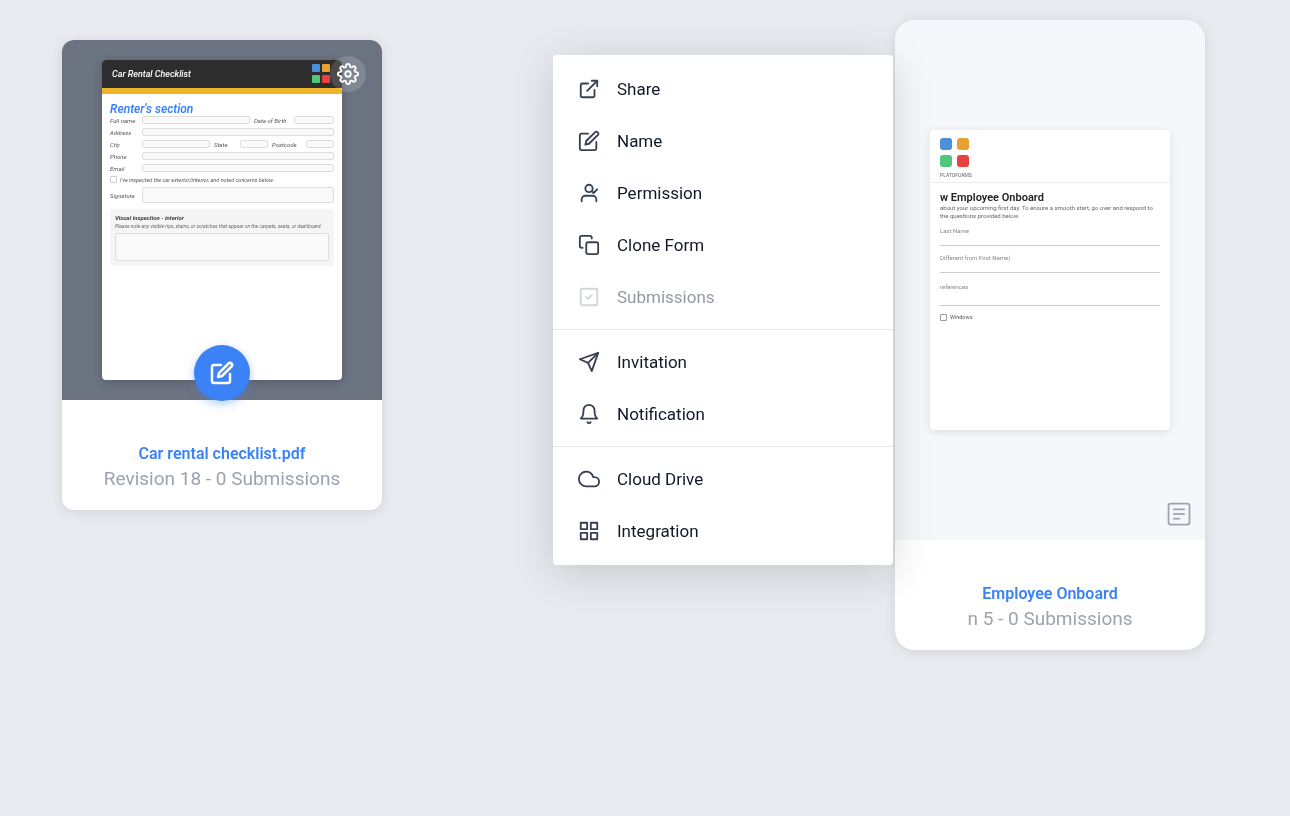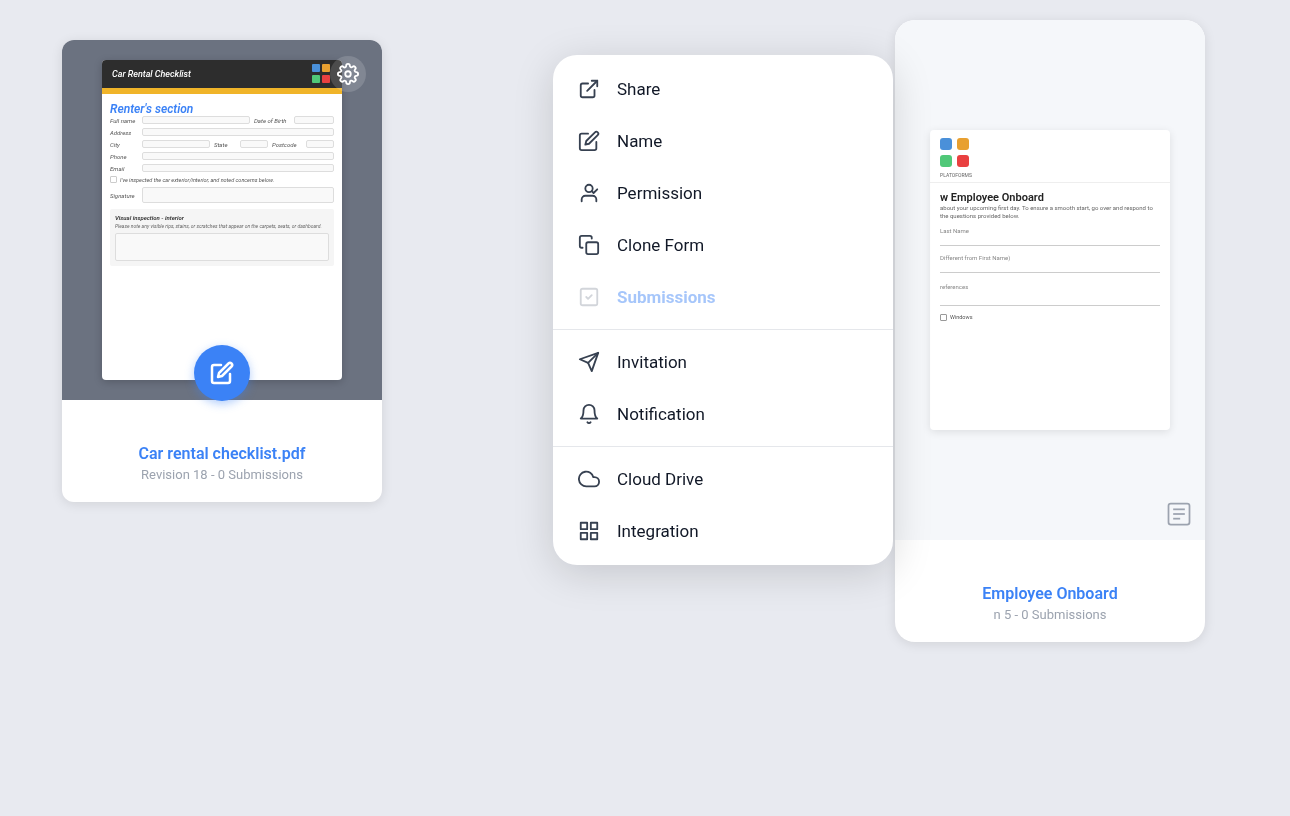--- a/index.html
+++ b/index.html
@@ -157,21 +157,21 @@
     }
 
     .card-title {
       font-size: 16px;
       font-weight: 600;
       color: #3b82f6;
       margin-bottom: 4px;
     }
 
     .card-subtitle {
-      font-size: 13px;
+      font-size: 19px;
       color: #9ca3af;
     }
 
     
     .gear-btn {
       position: absolute;
       top: 16px;
       right: 16px;
       width: 36px;
       height: 36px;
@@ -197,21 +197,21 @@
 
     .platofoms-logo .sq { border-radius: 3px; }
 
     
     .dropdown-menu {
       position: absolute;
       top: 55px;
       left: 553px;
       width: 340px;
       background: #fff;
-      border-radius: 24px;
+      border-radius: 4px;
       box-shadow: 0 8px 40px rgba(0,0,0,0.15);
       z-index: 100;
       padding: 8px 0;
       overflow: hidden;
     }
 
     .menu-item {
       display: flex;
       align-items: center;
       gap: 16px;
@@ -246,22 +246,21 @@
       font-size: 18px;
     }
 
     .menu-label {
       font-size: 17px;
       color: #111827;
       font-weight: 400;
     }
 
     .menu-item.disabled .menu-label {
-      color: #3b82f6;
-      font-weight: bold;
+      color: #0f172a;
     }
 
     .menu-item.disabled .menu-icon {
       color: #9ca3af;
     }
 
     
     .icon-svg {
       width: 22px;
       height: 22px;

